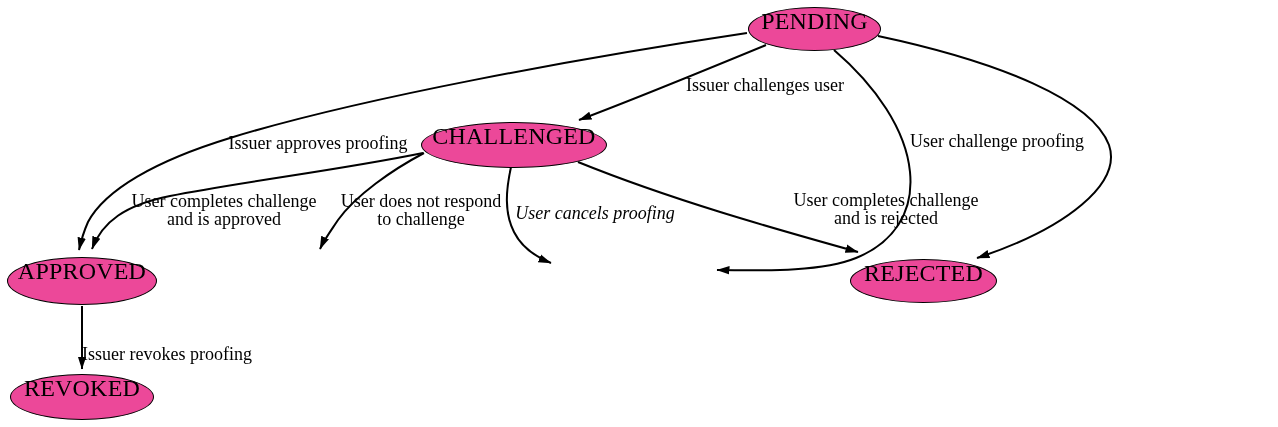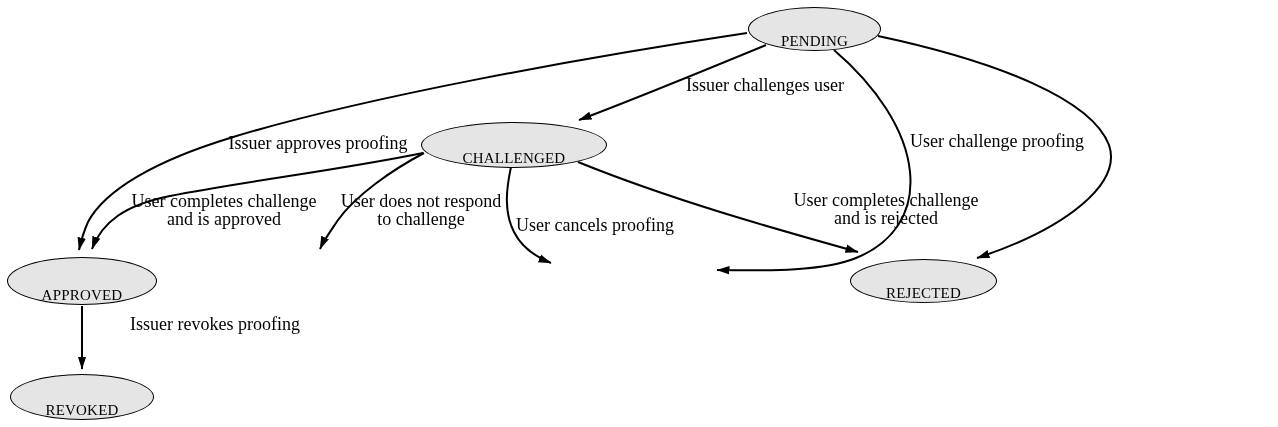--- a/index.html
+++ b/index.html
@@ -19,25 +19,25 @@
   .edge {
     fill: none;
     stroke: #000000;
     stroke-width: 2;
   }
   .node {
     position: absolute;
     box-sizing: border-box;
     border: 1.2px solid #000000;
     border-radius: 50%;
-    background: #e5e5e5;
+    background: #ec4899;
     display: flex;
-    align-items: flex-end;
+    align-items: flex-start;
     justify-content: center;
-    font-size: 15px;
+    font-size: 24px;
     letter-spacing: 0.2px;
     white-space: nowrap;
   }
   .edge-label {
     position: absolute;
     transform: translateX(-50%);
     text-align: center;
     font-size: 18px;
     line-height: 18px;
     white-space: pre-line;
@@ -102,20 +102,20 @@
 
   <div class="edge-label" style="left:997px; top:132px;">User challenge proofing</div>
 
 
   <div class="edge-label" style="left:224px; top:192px;">User completes challenge
 and is approved</div>
 
   <div class="edge-label" style="left:421px; top:192px;">User does not respond
 to challenge</div>
 
-  <div class="edge-label" style="left:595px; top:216px;">User cancels proofing</div>
+  <div class="edge-label" style="left:595px; top:204px;font-style:italic;">User cancels proofing</div>
 
   <div class="edge-label" style="left:886px; top:191px;">User completes challenge
 and is rejected</div>
 
-  <div class="edge-label" style="left:167px; top:315px;margin-left:48px;">Issuer revokes proofing</div>
+  <div class="edge-label" style="left:167px; top:345px;">Issuer revokes proofing</div>
 
 </div>
 
 </body></html>

